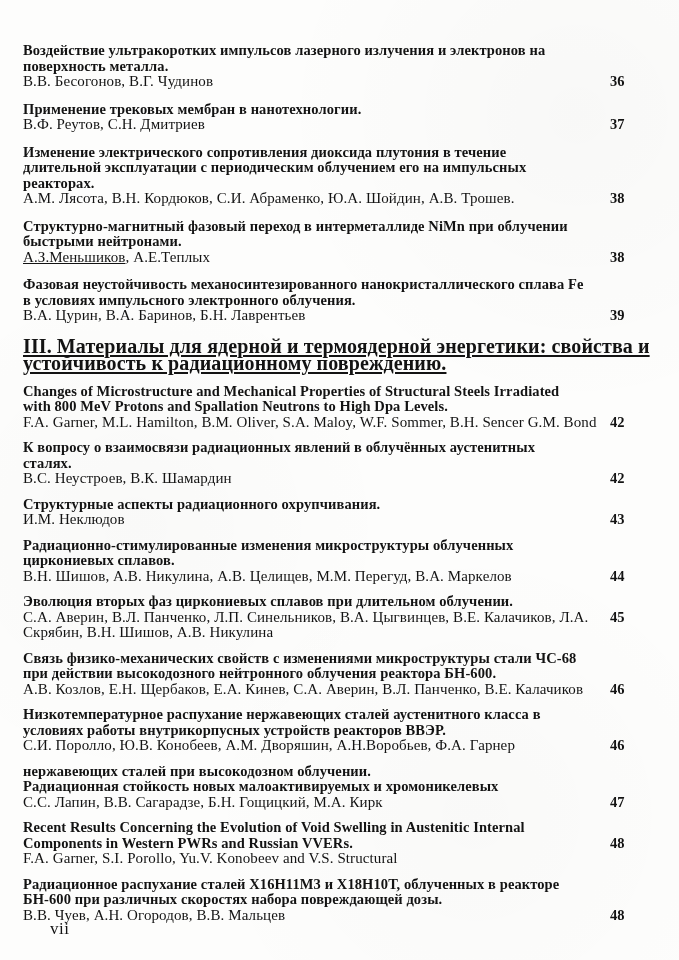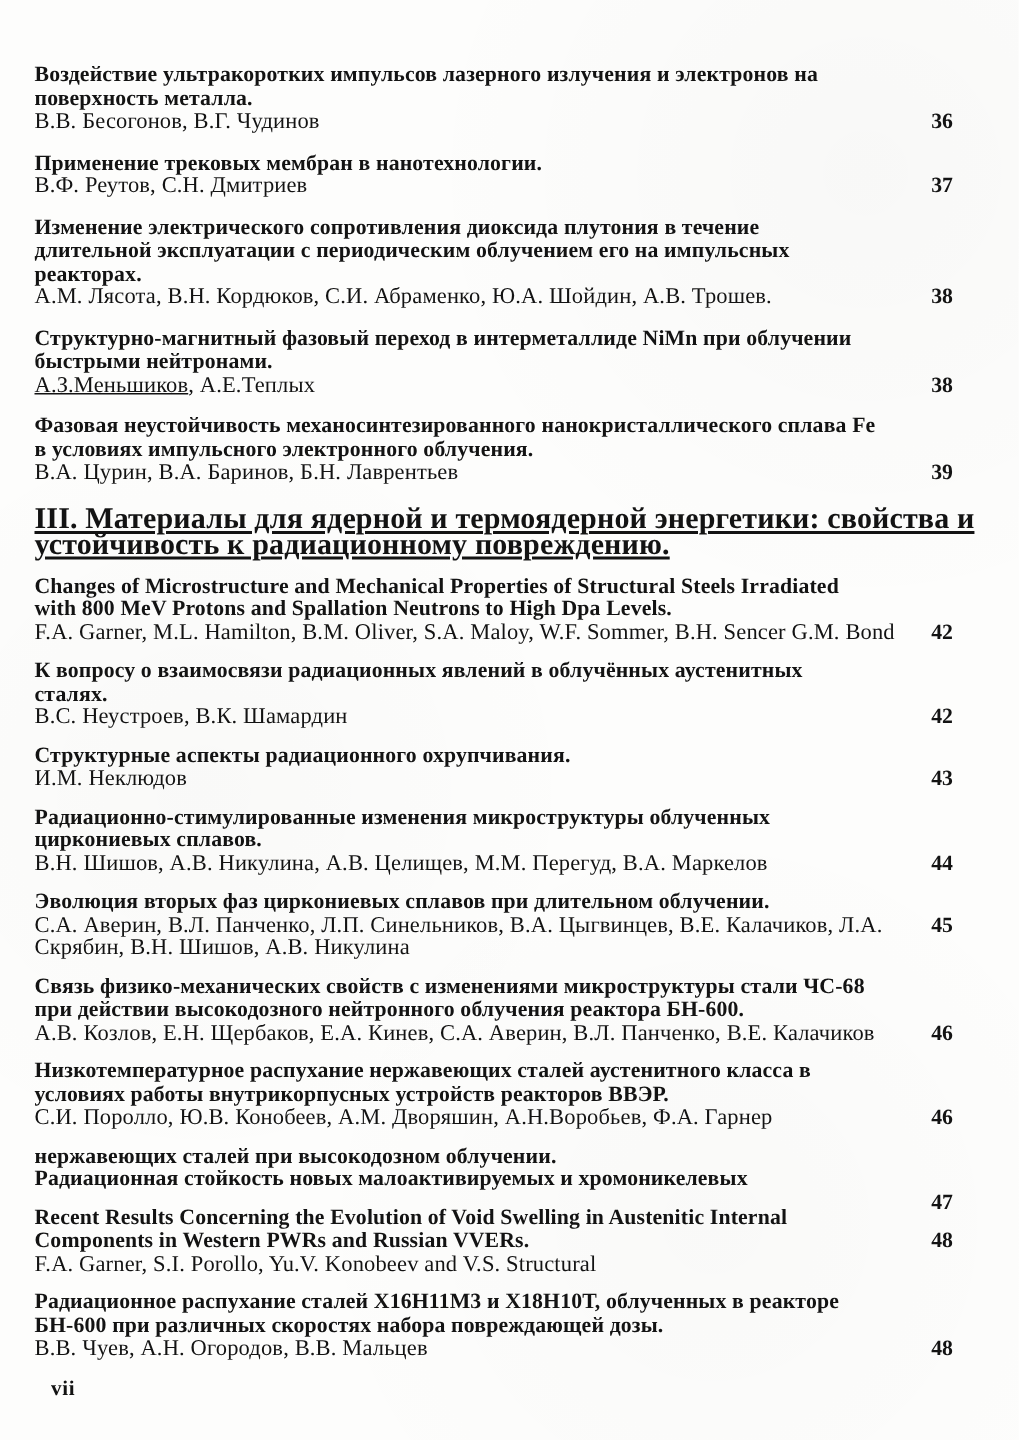--- a/index.html
+++ b/index.html
@@ -52,21 +52,21 @@
     line-height: 15.5px;
     font-weight: normal;
     letter-spacing: 0.1px;
   }
   .authors-line .u { text-decoration: underline; }
 
   .page-num {
     position: absolute;
     right: 0;
     width: 36px;
-    text-align: center;
+    text-align: left;
     font-size: 14.5px;
     line-height: 15.5px;
     font-weight: bold;
   }
 
   .section-heading {
     margin: 14px 0 12px 0;
     font-family: Liberation Serif, serif;
     font-weight: bold;
     font-size: 20px;
@@ -74,24 +74,24 @@
     letter-spacing: 0.1px;
     white-space: nowrap;
   }
   .section-line {
     text-decoration: underline;
     text-underline-offset: 2px;
   }
 
   .footer-num {
     position: absolute;
-    left: 34px;
+    left: 50px;
     top: 919px;
-    font-size: 14px;
-    font-weight: bold;
+    font-size: 17px;
+    font-weight: normal;
     letter-spacing: 0.5px;
   }
 </style>
 </head>
 <body>
 
 <div class="page">
   <div class="blocks">
       <div class="entry">
         <div class="entry-text">
@@ -189,20 +189,21 @@
           <div class="title-line">Низкотемпературное распухание нержавеющих сталей  аустенитного класса в</div>
           <div class="title-line">условиях работы внутрикорпусных устройств реакторов ВВЭР.</div>
           <div class="authors-line">С.И. Поролло,  Ю.В. Конобеев,  А.М. Дворяшин, А.Н.Воробьев, Ф.А. Гарнер</div>
         </div>
         <div class="page-num" style="top: 31px;">46</div>
       </div>
       <div class="entry">
         <div class="entry-text">
           <div class="title-line">нержавеющих сталей при высокодозном облучении.</div>
           <div class="title-line">Радиационная стойкость новых малоактивируемых и хромоникелевых</div>
+          <div class="authors-line">С.С. Лапин, В.В. Сагарадзе, Б.Н. Гощицкий, М.А. Кирк</div>
         </div>
         <div class="page-num" style="top: 31px;">47</div>
       </div>
       <div class="entry">
         <div class="entry-text">
           <div class="title-line">Recent Results Concerning the Evolution of Void Swelling in Austenitic Internal</div>
           <div class="title-line">Components in Western PWRs and Russian VVERs.</div>
           <div class="authors-line">F.A. Garner, S.I. Porollo, Yu.V. Konobeev and V.S. Structural</div>
         </div>
         <div class="page-num" style="top: 15.5px;">48</div>

